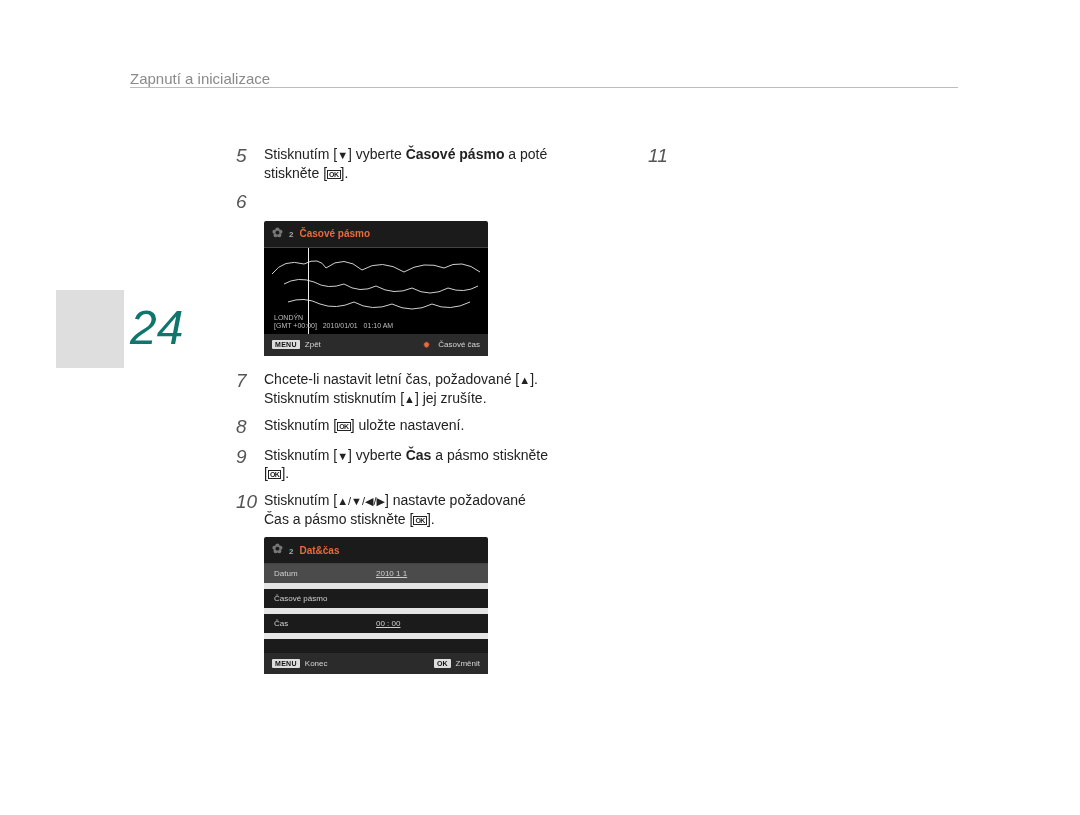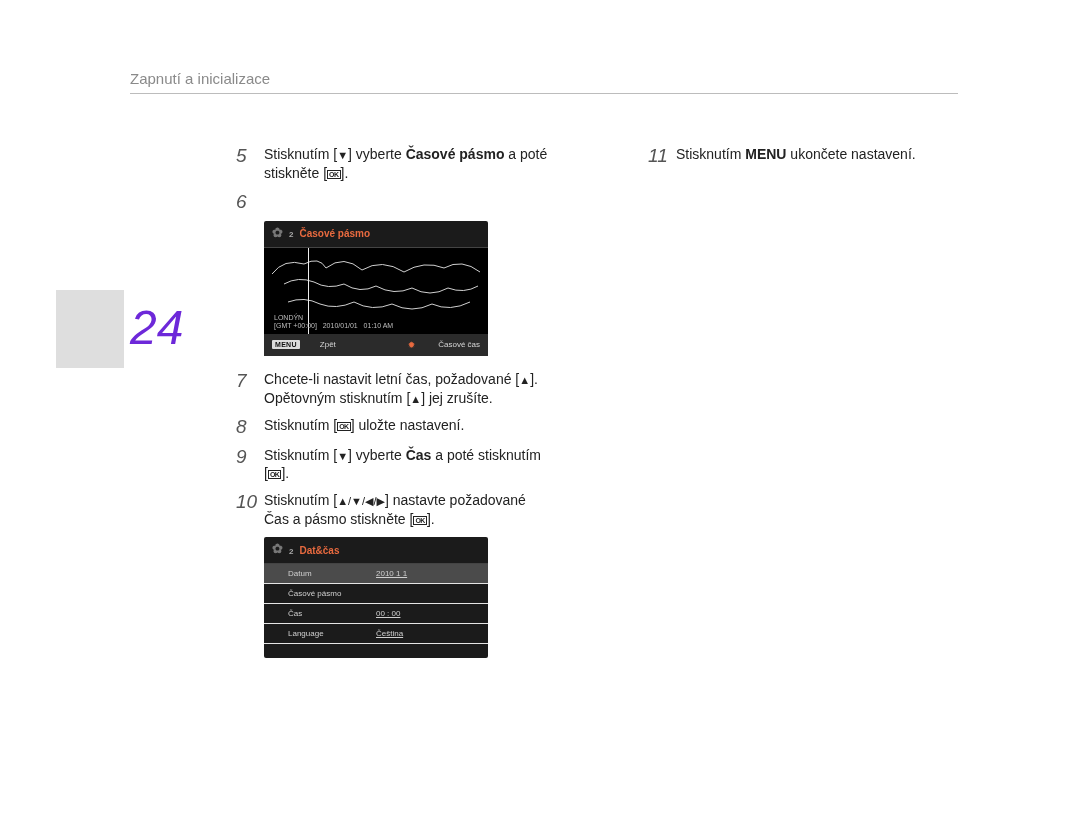--- a/index.html
+++ b/index.html
@@ -12,38 +12,37 @@
     color: #222;
     position: relative;
   }
   .section-header {
     position: absolute;
     left: 130px;
     top: 70px;
     color: #8a8a8a;
     font-size: 15px;
     border-bottom: 1px solid #bcbcbc;
-    padding-bottom: 6px;
     width: 828px;
   }
   .page-number-tab {
     position: absolute;
     left: 56px;
     top: 290px;
     width: 68px;
     height: 78px;
     background: #dedede;
   }
   .page-number {
     position: absolute;
     left: 130px;
     top: 300px;
     font-size: 48px;
     font-style: italic;
-    color: #6d28d9;
+    color: #0f766e;
   }
   .col {
     position: absolute;
     top: 145px;
     width: 370px;
   }
   .col-left { left: 236px; }
   .col-right { left: 648px; }
   .step {
     display: flex;
@@ -147,21 +146,21 @@
     display: flex;
     align-items: center;
     justify-content: space-between;
     padding: 6px 8px;
     font-size: 8px;
     background: #2b2b2b;
   }
   .footer-group {
     display: flex;
     align-items: center;
-    gap: 20px;
+    gap: 5px;
   }
   .menu-chip {
     display: inline-block;
     background: #ddd;
     color: #111;
     font-weight: bold;
     font-size: 7px;
     padding: 1px 3px;
     border-radius: 1px;
     letter-spacing: 0.3px;
@@ -174,22 +173,22 @@
     font-size: 7px;
     padding: 1px 3px;
     border-radius: 1px;
   }
   .table {
     width: 100%;
     font-size: 8px;
   }
   .trow {
     display: flex;
-    border-bottom: 1px solid #e5e5e5;
-    padding: 5px 24px;
+    border-bottom: 6px solid #e5e5e5;
+    padding: 5px 10px;
   }
   .trow.sel {
     background: #4b4b4b;
   }
   .tlabel { flex: 1; color: #cfcfcf; }
   .tval { flex: 1; color: #cfcfcf; text-decoration: underline; }
   .dst-icon {
     display: inline-block;
     font-size: 9px;
     color: #e86a3f;
@@ -250,35 +249,35 @@
         <span class="dst-icon">✹</span>
         <span>Časové čas</span>
       </div>
     </div>
   </div>
 
   <div class="step">
     <div class="step-num">7</div>
     <div class="step-text">
       <span>Chcete-li nastavit letní čas, požadované [</span><span class="glyph">▲</span><span>].</span><br>
-      <span>Opětovným stisknutím [</span><span class="glyph">▲</span><span>] jej zrušíte.</span>
+      <span>Stisknutím stisknutím [</span><span class="glyph">▲</span><span>] jej zrušíte.</span>
     </div>
   </div>
 
   <div class="step">
     <div class="step-num">8</div>
     <div class="step-text">
       <span>Stisknutím [</span><span class="ok-icon">OK</span><span>] uložte nastavení.</span>
     </div>
   </div>
 
   <div class="step">
     <div class="step-num">9</div>
     <div class="step-text">
-      <span>Stisknutím [</span><span class="glyph">▼</span><span>] vyberte </span><b>Čas</b><span> a poté stisknutím</span><br>
+      <span>Stisknutím [</span><span class="glyph">▼</span><span>] vyberte </span><b>Čas</b><span> a pásmo stiskněte</span><br>
       <span>[</span><span class="ok-icon">OK</span><span>].</span>
     </div>
   </div>
 
   <div class="step">
     <div class="step-num">10</div>
     <div class="step-text">
       <span>Stisknutím [</span><span class="glyph">▲/▼/◀/▶</span><span>] nastavte požadované</span><br>
       <span>Čas a pásmo stiskněte [</span><span class="ok-icon">OK</span><span>].</span>
     </div>
@@ -297,31 +296,34 @@
           <div class="tval">2010 1 1</div>
         </div>
         <div class="trow">
           <div class="tlabel">Časové pásmo</div>
           <div class="tval"></div>
         </div>
         <div class="trow">
           <div class="tlabel">Čas</div>
           <div class="tval">00 : 00</div>
         </div>
-        <div class="trow">
-          <div class="tlabel">Language</div>
-          <div class="tval">Čeština</div>
-        </div>
       </div>
       <div class="spacer-screen"></div>
     </div>
+    <div class="screen-footer">
+      <div class="footer-group">
+        <span class="menu-chip">MENU</span>
+        <span>Konec</span>
+      </div>
+      <div class="footer-group">
+        <span class="ok-chip">OK</span>
+        <span>Změnit</span>
+      </div>
+    </div>
   </div>
 
 </div>
 
 <div class="col col-right">
   <div class="step">
     <div class="step-num">11</div>
-    <div class="step-text">
-      <span>Stisknutím </span><b>MENU</b><span> ukončete nastavení.</span>
-    </div>
   </div>
 </div>
 
 </body></html>

